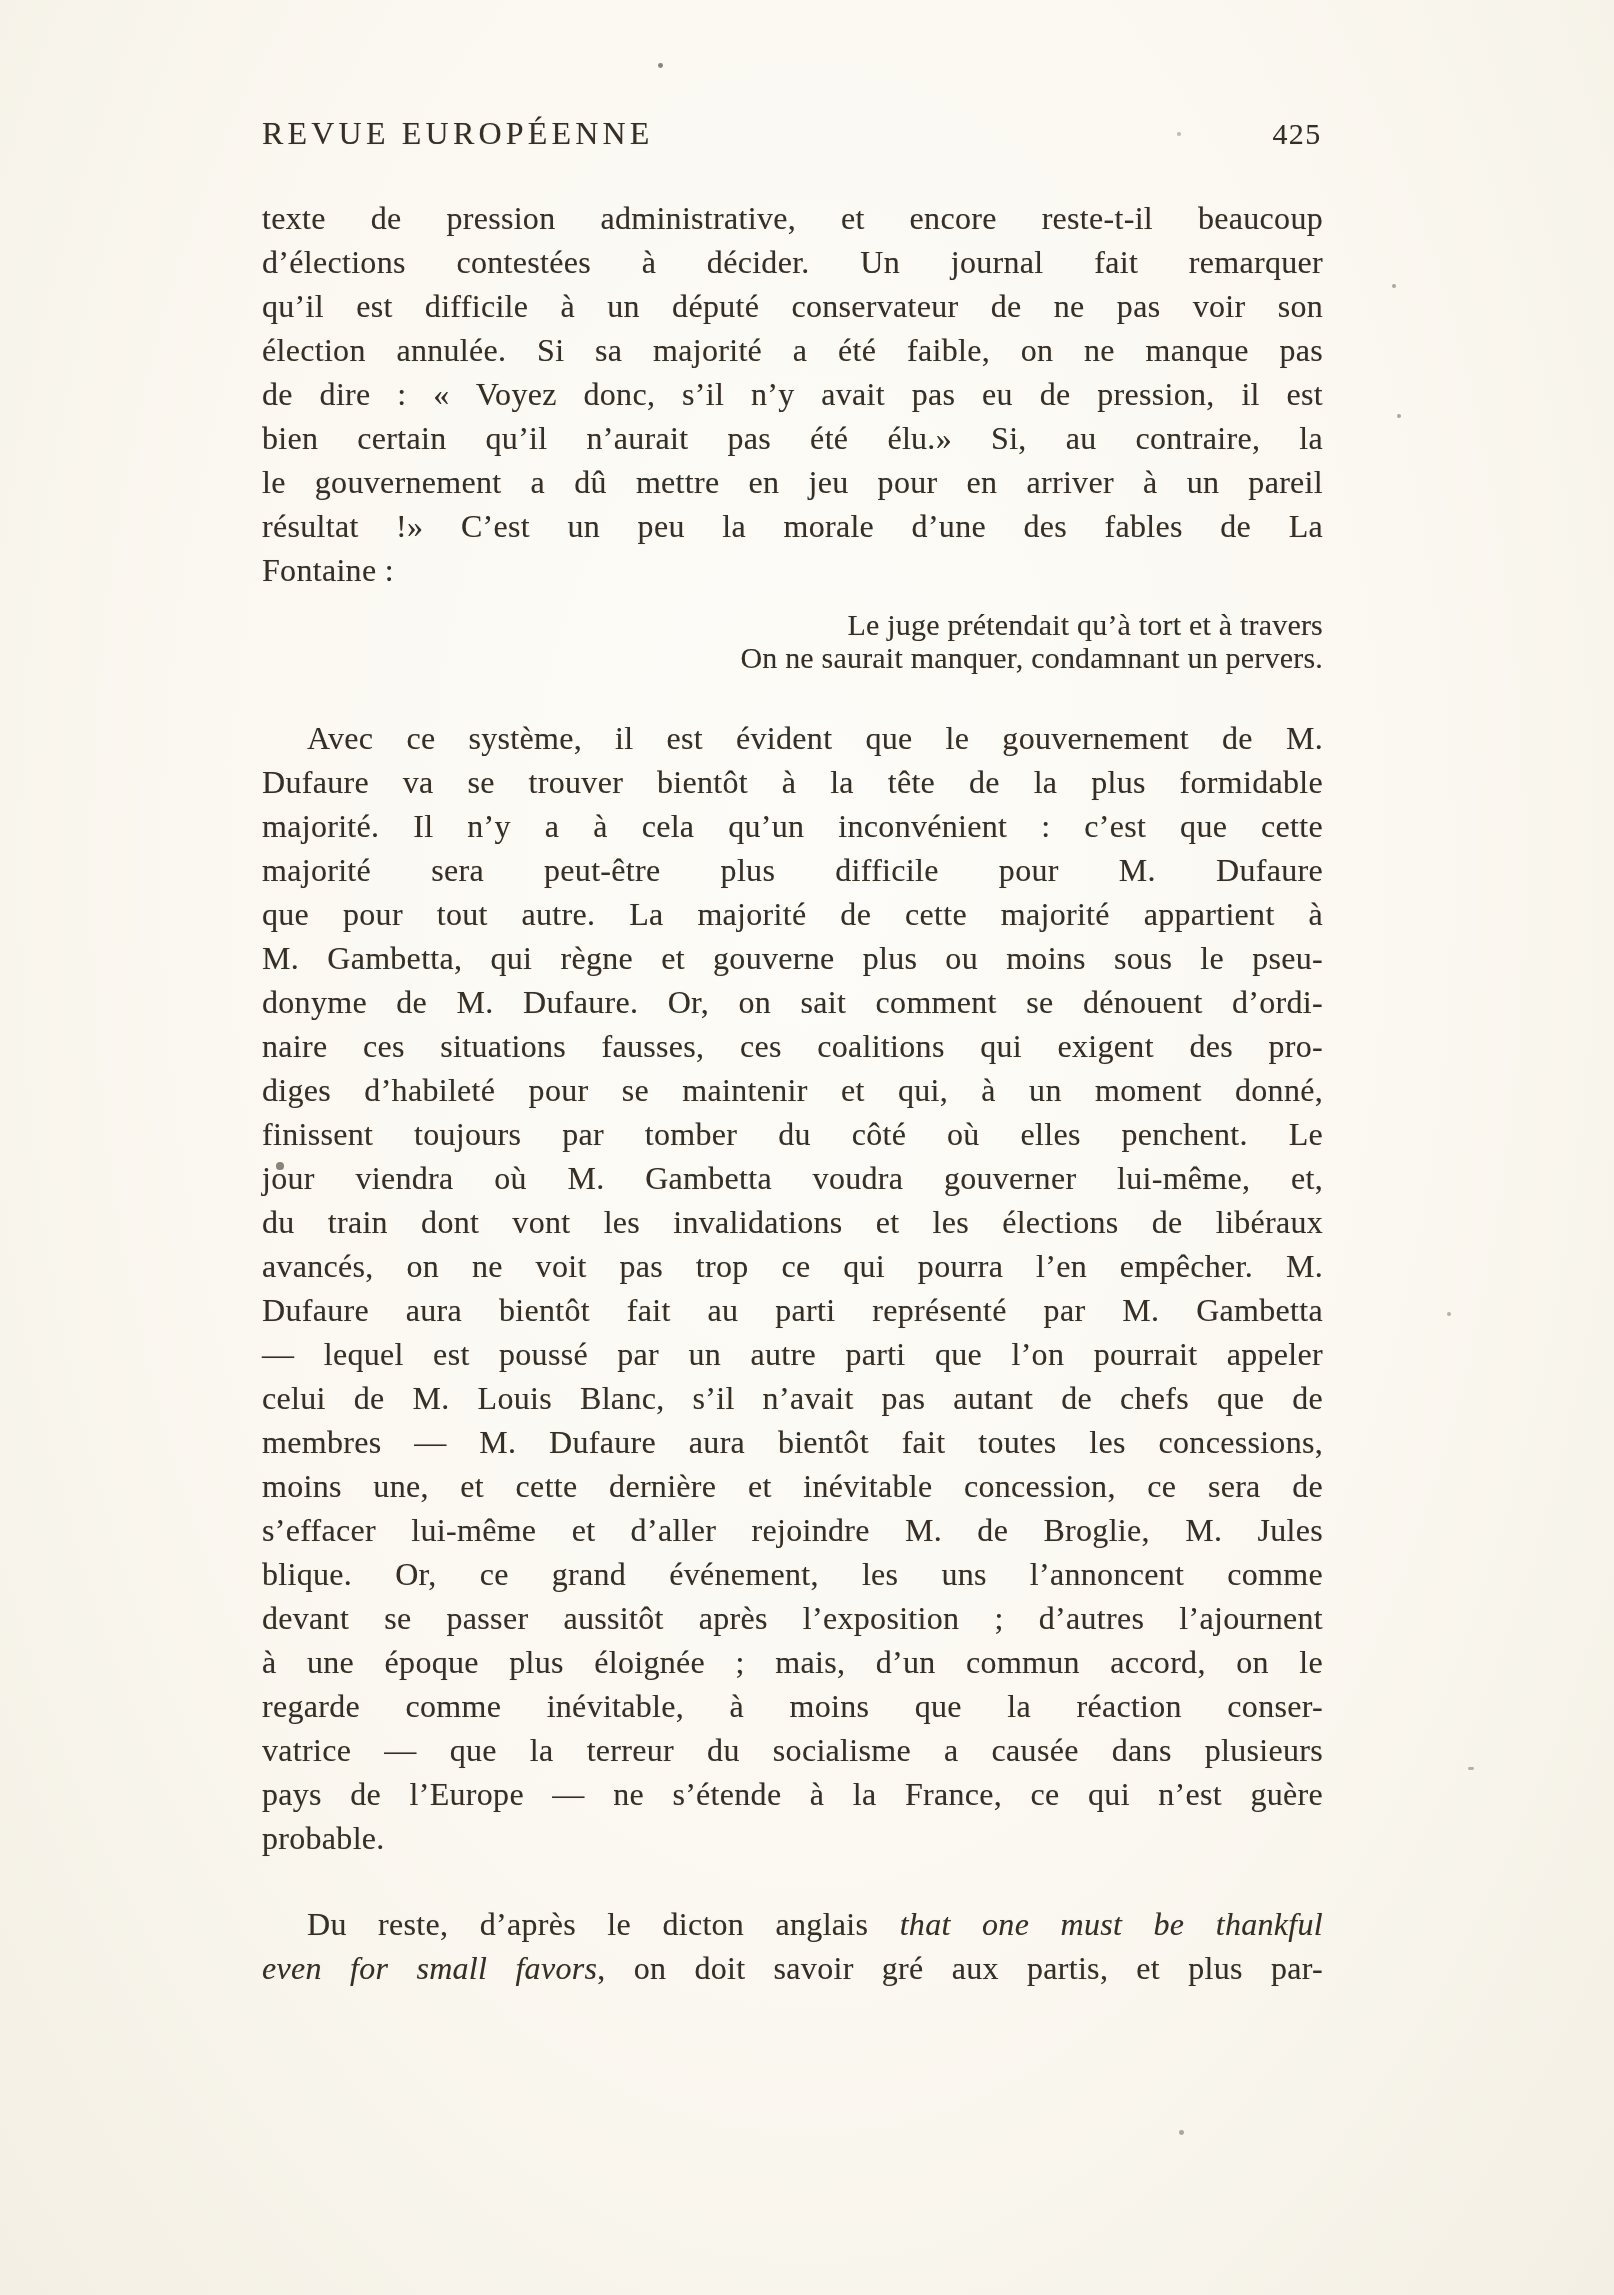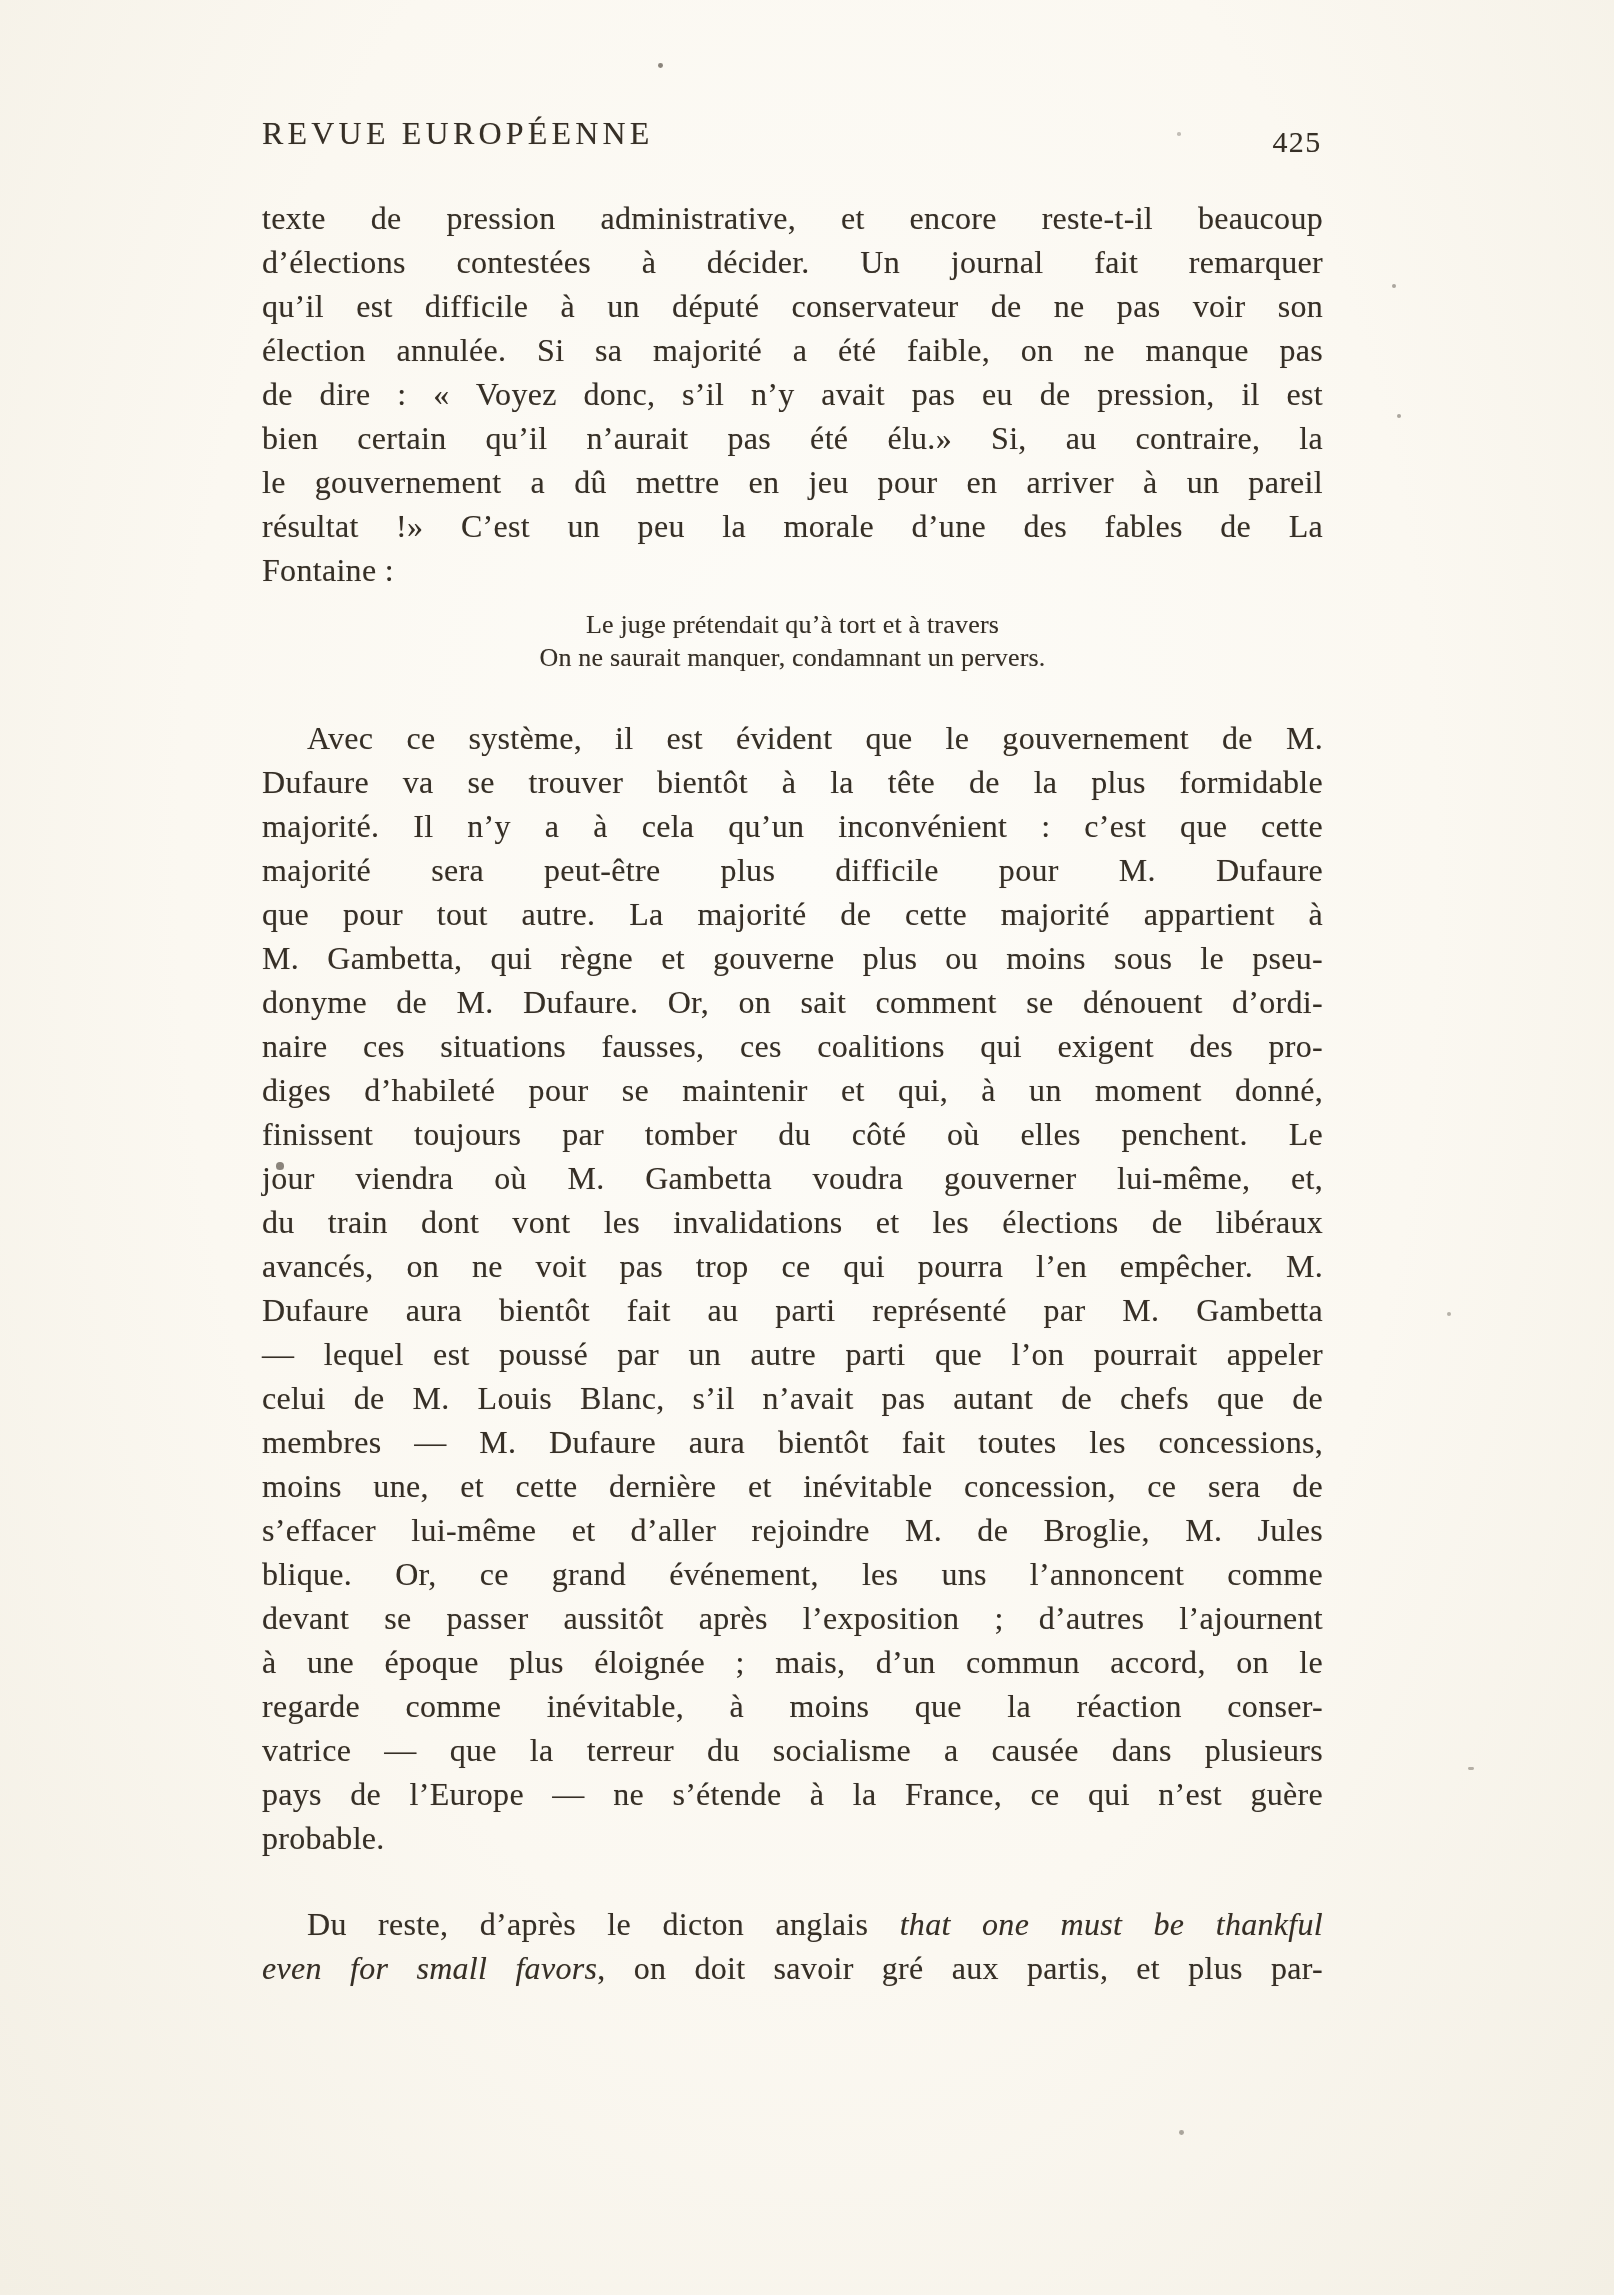--- a/index.html
+++ b/index.html
@@ -33,39 +33,39 @@
     margin-bottom: 41px;
   }
   .journal-title {
     text-align: left;
     font-size: 32px;
     letter-spacing: 4.2px;
   }
   .page-number {
     position: absolute;
     right: 1.4px;
-    top: 9px;
+    top: 1px;
     font-size: 30px;
     letter-spacing: 1.4px;
   }
   .para { margin: 0; }
   .para.body:not(:first-of-type) { margin-top: 5.6px; }
   .line { white-space: nowrap; font-family: Liberation Serif, serif; }
   .line.j {
     white-space: normal;
     text-align: justify;
     text-align-last: justify;
     -moz-text-align-last: justify;
   }
   .line.indent { text-indent: 45px; margin-top: 42px; }
   .para.verse {
     margin: 15.5px 0 22.5px 0;
-    font-size: 26px;
+    font-size: 30px;
     line-height: 33px;
-    text-align: center;
+    text-align: right;
     letter-spacing: 0.2px;
   }
   .it { font-style: italic; }
   .speck {
     position: absolute;
     border-radius: 50%;
     background: rgba(45,36,25,0.55);
   }
 </style>
 </head>

